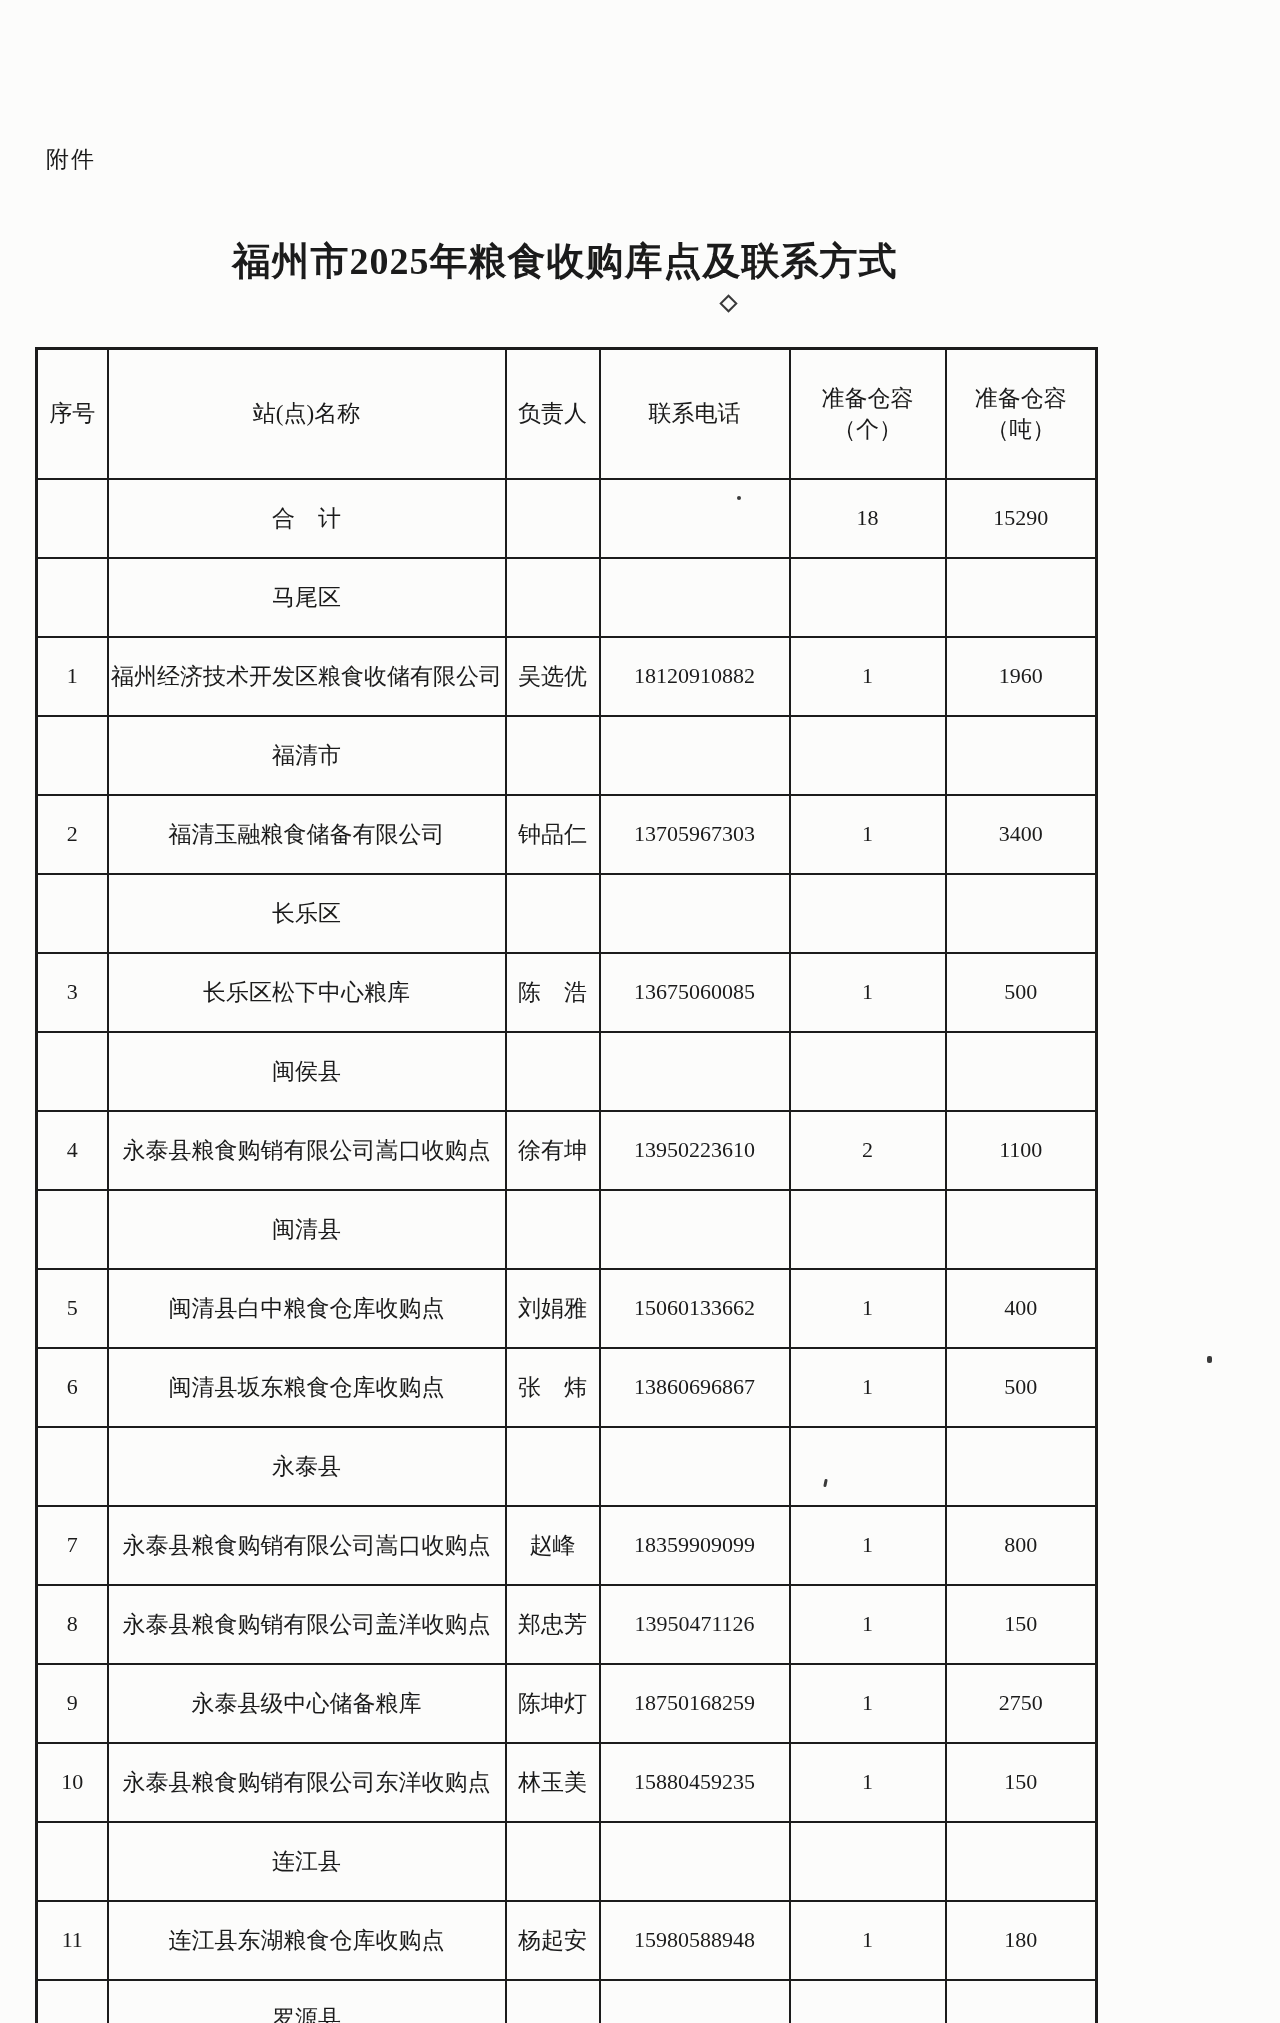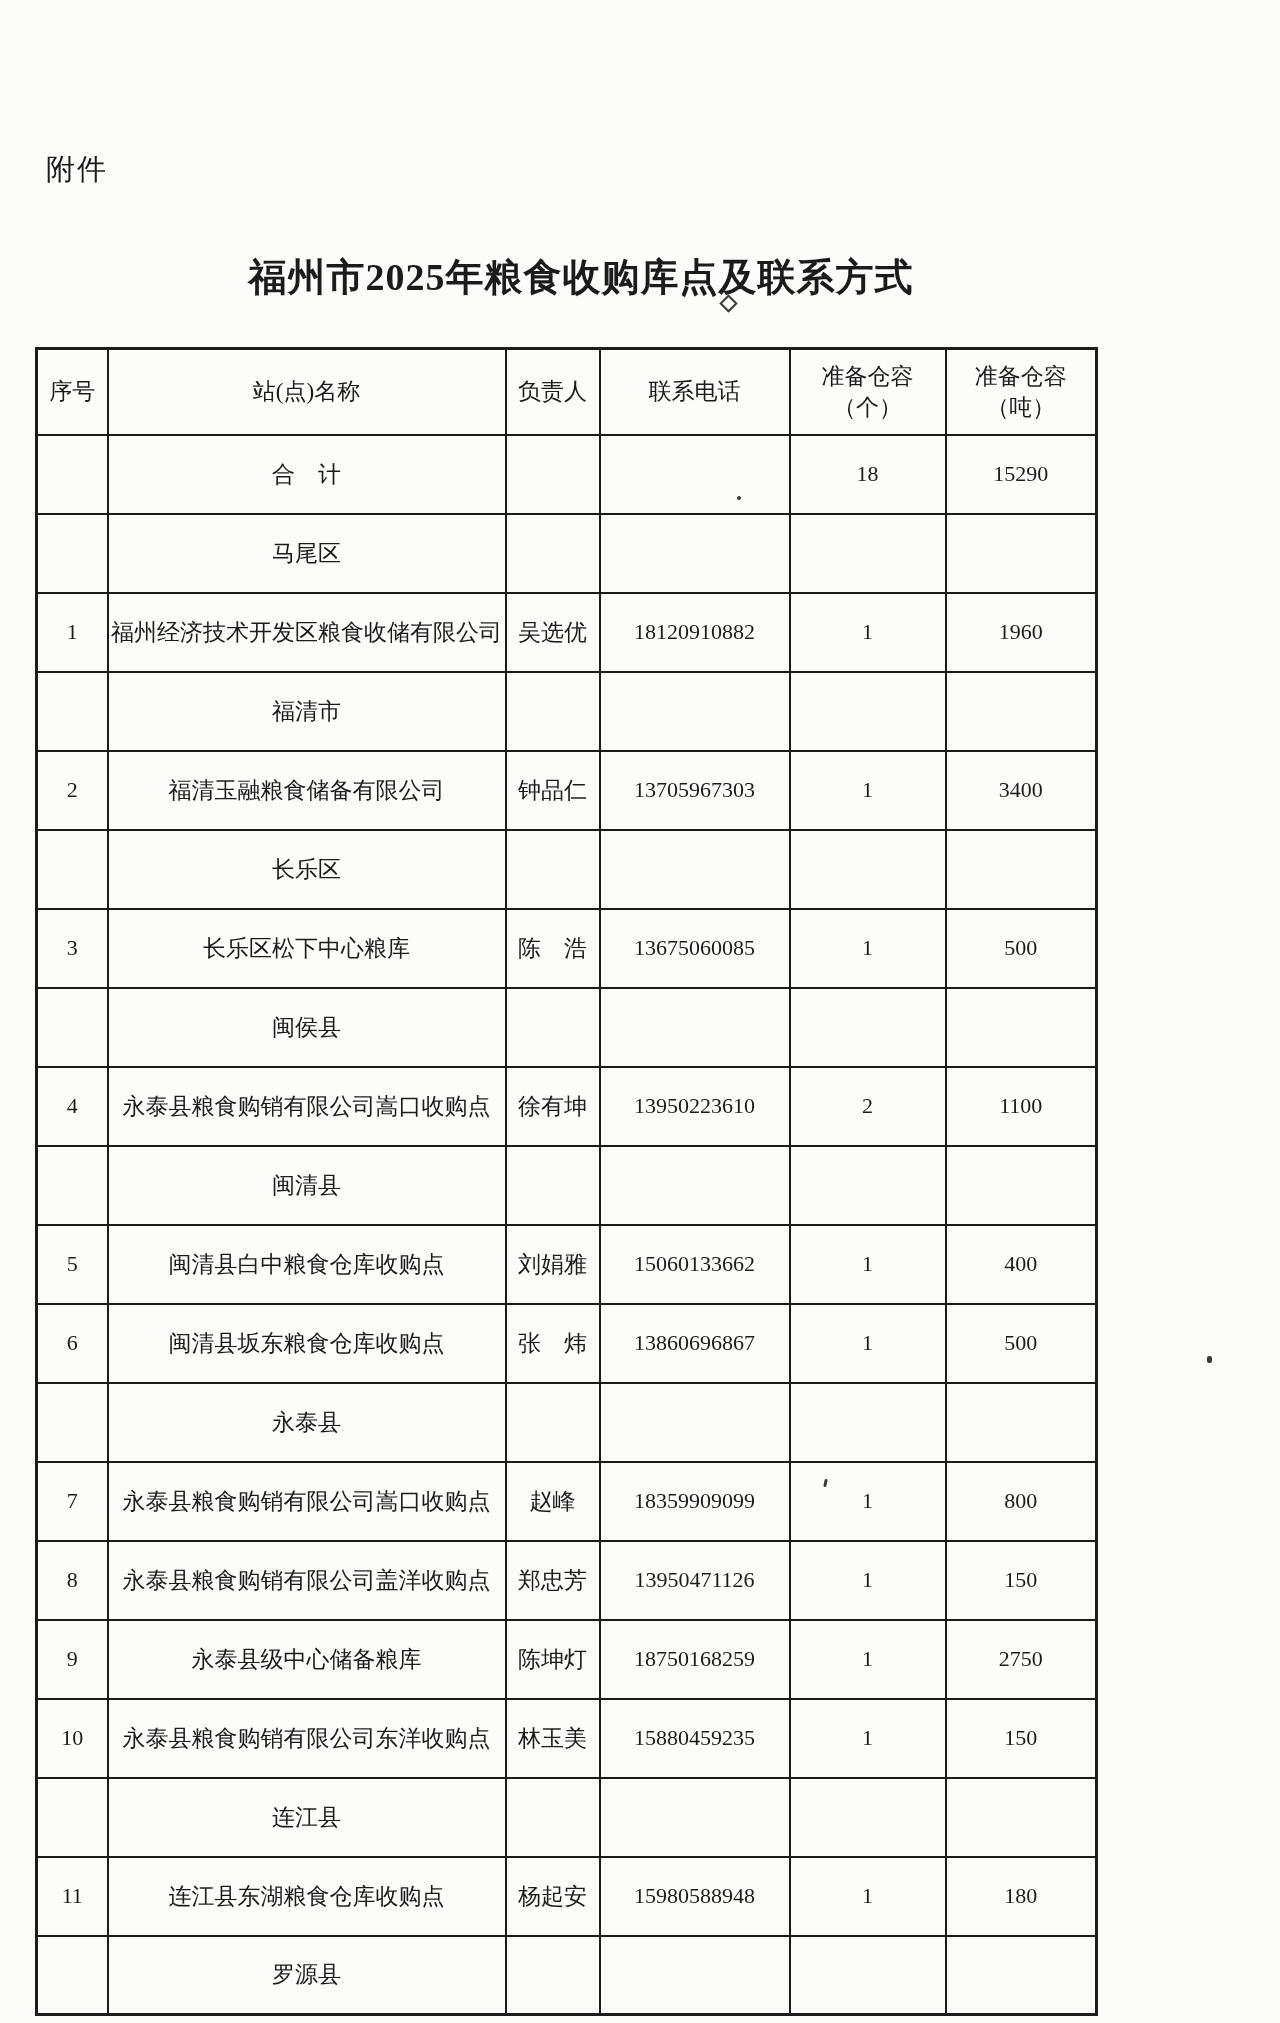--- a/index.html
+++ b/index.html
@@ -12,30 +12,30 @@
     width: 1280px;
     height: 2023px;
     background: #fcfcfb;
     font-family: "Liberation Serif", "DejaVu Serif", serif;
     color: #1b1b1b;
     overflow: hidden;
   }
   .attachment-label {
     position: absolute;
     left: 46px;
-    top: 150px;
-    font-size: 29px;
+    top: 144px;
+    font-size: 23px;
     letter-spacing: 2px;
   }
   .doc-title {
     position: absolute;
     left: 35px;
     top: 236px;
     width: 1060px;
-    margin: 16px;
+    margin: 0;
     text-align: center;
     font-size: 38px;
     font-weight: bold;
     letter-spacing: 1px;
     white-space: nowrap;
   }
   table.grain-table {
     position: absolute;
     left: 35px;
     top: 347px;
@@ -46,21 +46,21 @@
   }
   .grain-table th,
   .grain-table td {
     border: 2px solid #1c1c1c;
     text-align: center;
     vertical-align: middle;
     padding: 0 2px;
     overflow: hidden;
     font-weight: normal;
   }
-  .grain-table thead tr { height: 86px; }
+  .grain-table thead tr { height: 130px; }
   .grain-table tbody tr { height: 79px; }
   .grain-table th { font-size: 23px; line-height: 1.35; }
   .grain-table th span { display: block; }
   .grain-table td { font-size: 23px; }
   .grain-table td:nth-child(1),
   .grain-table td:nth-child(4),
   .grain-table td:nth-child(5),
   .grain-table td:nth-child(6) { font-size: 22px; }
   
   .speck {

